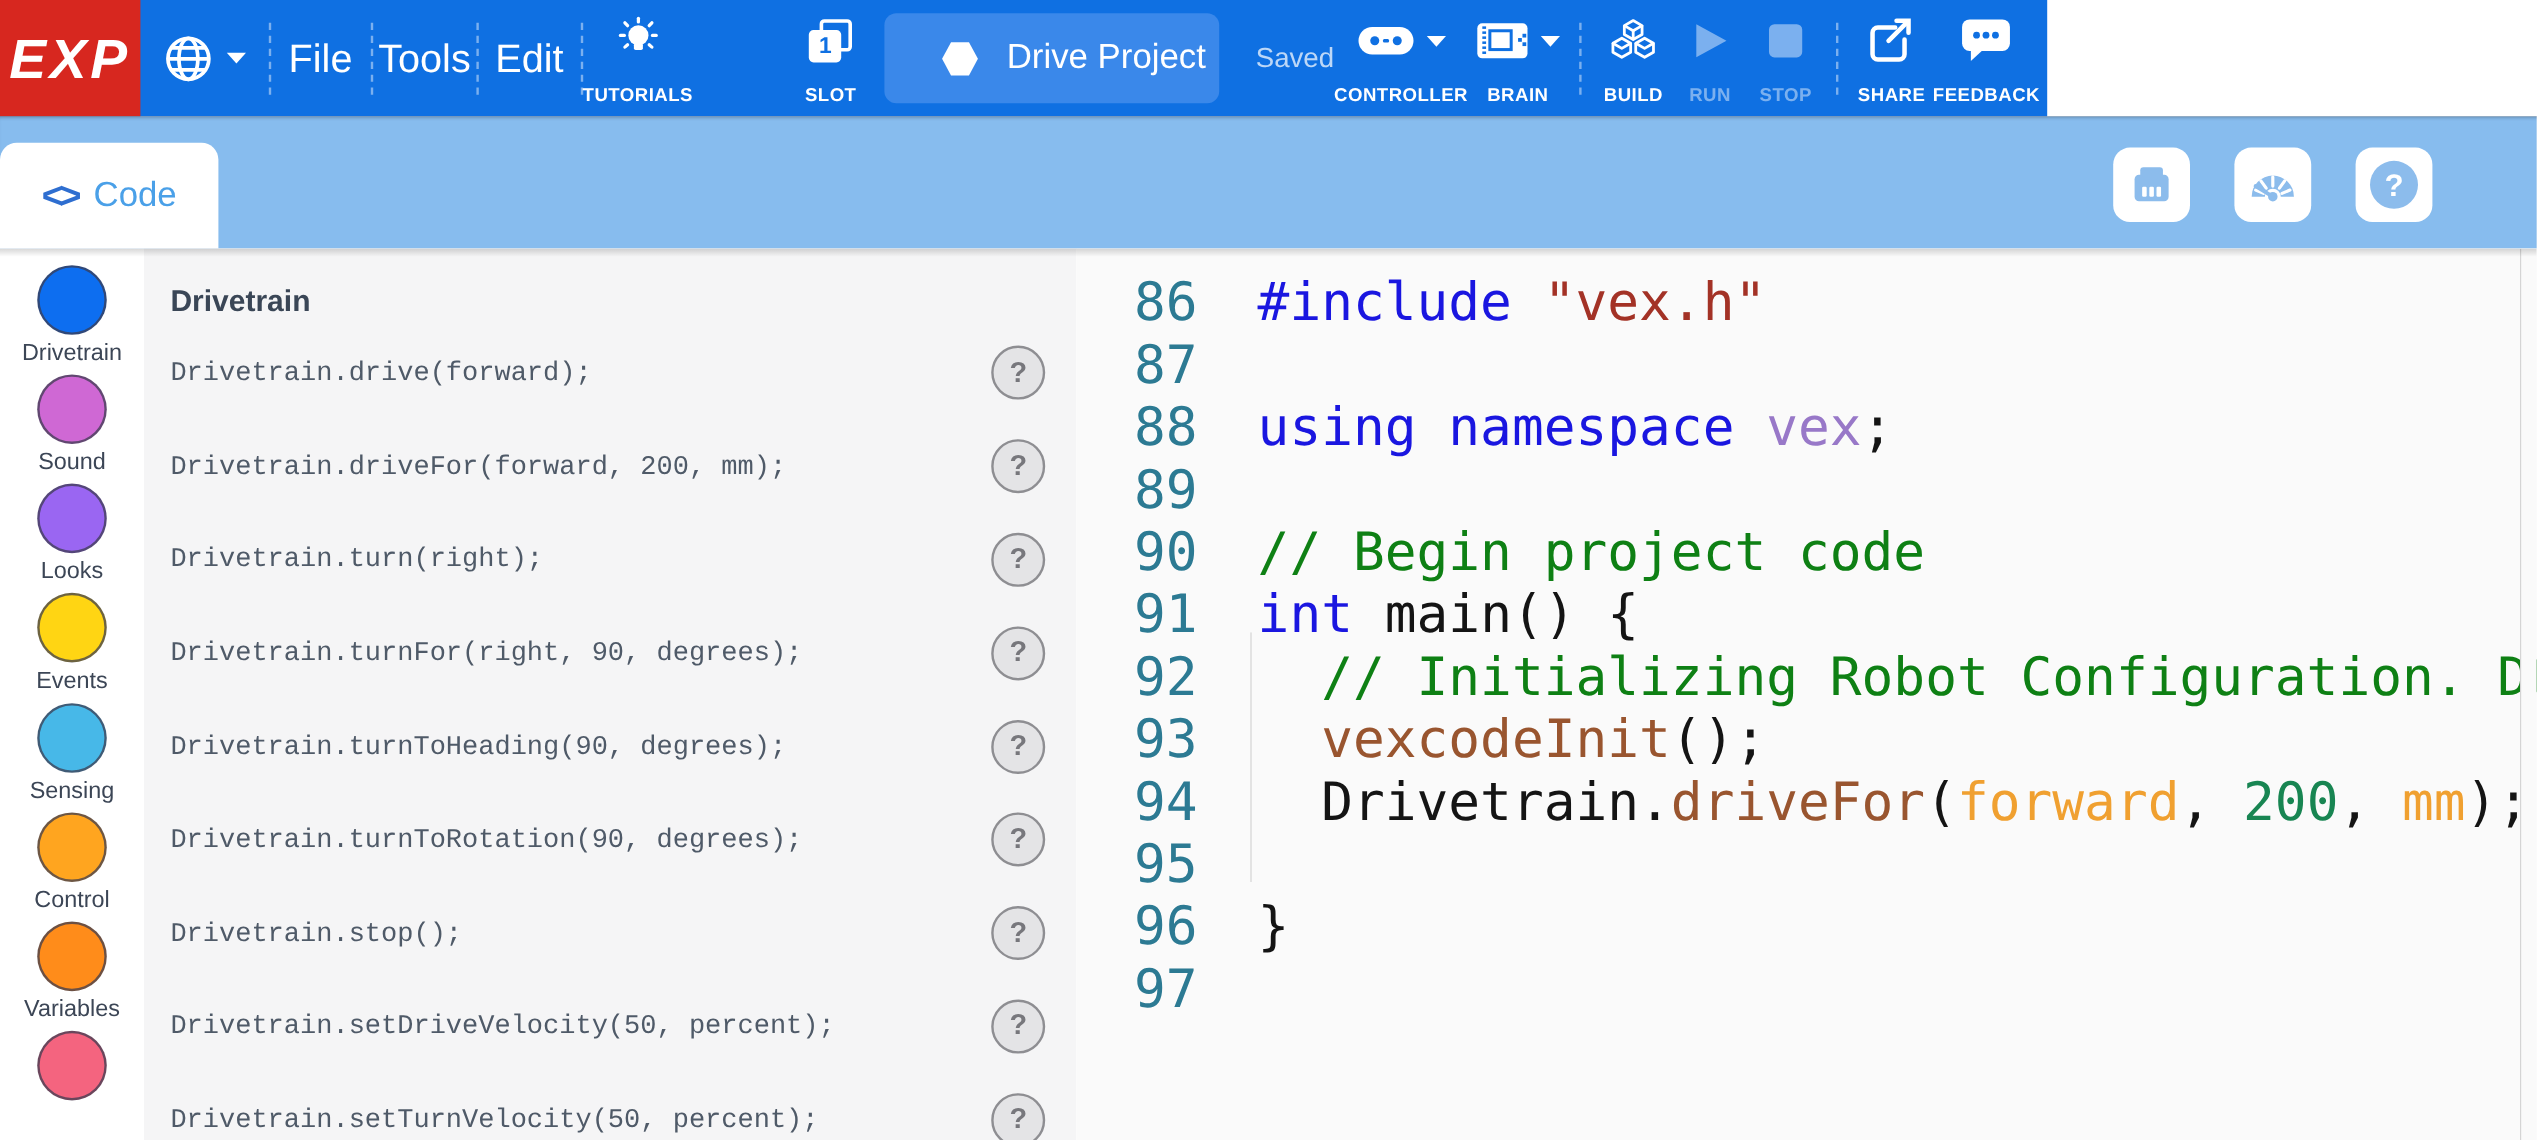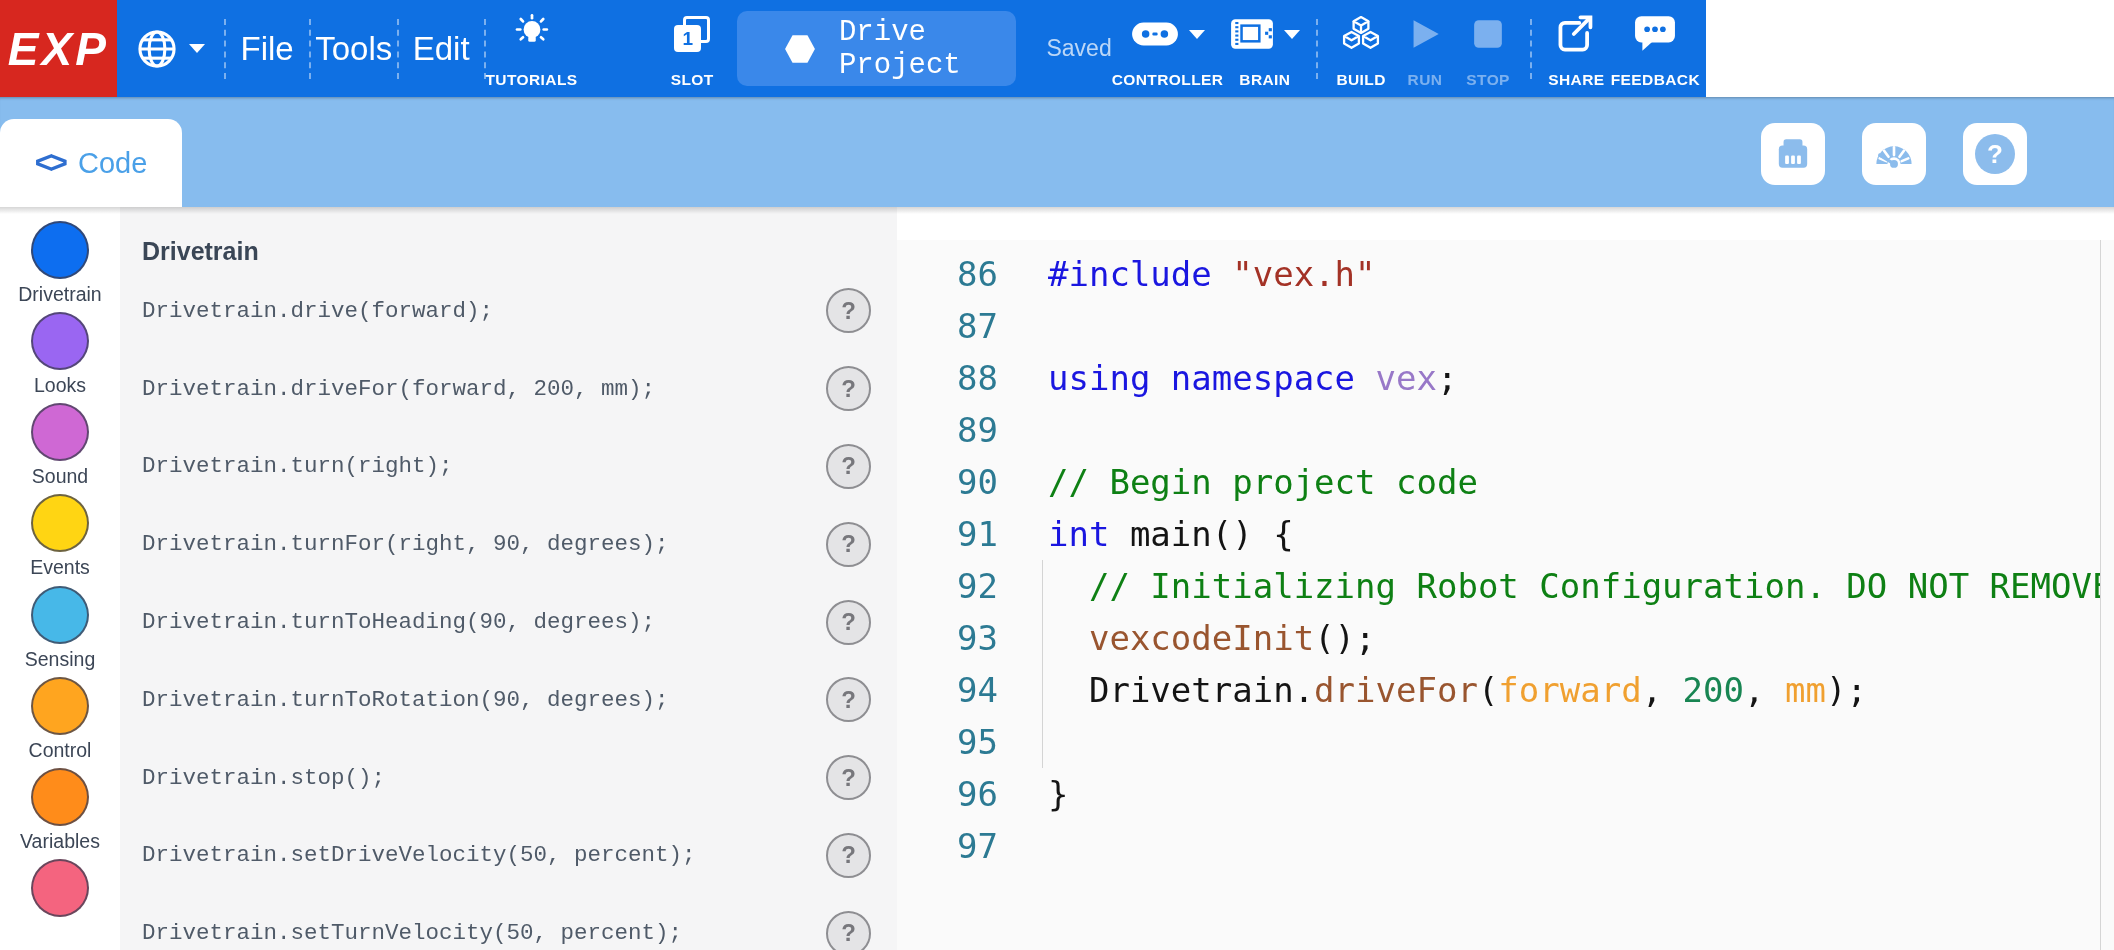--- a/index.html
+++ b/index.html
@@ -15,21 +15,21 @@
   .vdiv { align-self:center; height:60px; border-left:2px dashed rgba(255,255,255,.45); }
   .menu-item { display:flex; align-items:center; justify-content:center; font-size:33px; cursor:pointer; }
   .m-file { width:104px; } .m-tools { width:108px; } .m-edit { width:106px; }
   .stack { display:flex; flex-direction:column; align-items:center; justify-content:flex-end;
            padding:10px 0 8px; cursor:pointer; }
   .stack .ic { flex:1; display:flex; align-items:center; justify-content:center; }
   .minilabel { font-size:15.5px; font-weight:700; letter-spacing:.4px; margin-top:13px; white-space:nowrap; }
   .tutorials { width:110px; }
   .slot { width:112px; margin-left:70px; }
   .pill { align-self:center; width:338px; height:75px; background:#3A88EA;
-          border-radius:10px; display:flex; align-items:center; padding-left:48px; gap:24px; cursor:pointer;font-family:Liberation Mono, monospace; }
+          border-radius:10px; display:flex; align-items:center; padding-left:48px; gap:24px; cursor:pointer; }
   .pill-label { font-size:29px; font-weight:500; }
   .saved { align-self:center; margin-left:30px; font-size:23px; color:rgba(255,255,255,.72); }
   .controller { width:120px; margin-left:auto; }
   .brain { width:104px; }
   .bgroup { width:82px; } .rgroup { width:78px; } .sgroup { width:80px; }
   .share { width:86px; } .feedback { width:104px; margin-right:6px; }
   .iconrow { display:flex; align-items:center; gap:9px; }
   .caret { width:0; height:0; border-left:8px solid transparent; border-right:8px solid transparent;
            border-top:9px solid #fff; }
   .disabled { opacity:.45; }
@@ -72,22 +72,22 @@
   .commands { width:777px; background:#F5F5F6; }
   .cmd-header { padding:30px 0 0 22px; height:65px; font-size:25px; font-weight:700; color:#3A4656; }
   .cmd-row { height:77.8px; display:flex; align-items:center; justify-content:space-between;
              padding:0 26px 0 22px; }
   .cmd-text { font-family:Liberation Mono, monospace; font-size:22.5px; color:#4F5A68;
               white-space:nowrap; cursor:grab; }
   .help-btn { flex:none; width:45px; height:45px; border-radius:50%; background:#E4E4E6;
               border:2.5px solid #8E8E92; color:#77777C; font-size:24px; font-weight:700;
               display:flex; align-items:center; justify-content:center; cursor:pointer; }
 
-  .editor { position:relative; flex:1; background:#FAFAFA; padding-top:8px; overflow:hidden;
-            font-family:"DejaVu Sans Mono", monospace; font-size:34px; cursor:text;margin-top:33px; }
+  .editor { position:relative; flex:1; background:#FAFAFA; padding-top:20px; overflow:hidden;
+            font-family:"DejaVu Sans Mono", monospace; font-size:44px; cursor:text; }
   .cline { display:flex; height:52px; line-height:52px; white-space:pre; }
   .gut { display:inline-block; width:101px; text-align:right; color:#2C7A93; flex:none; }
   .cod { margin-left:50px; color:#141414; }
   .tk-kw { color:#1A16E0; } .tk-str { color:#A33226; } .tk-com { color:#0E8014; }
   .tk-fn { color:#99552F; } .tk-param { color:#F0A030; } .tk-num { color:#188552; }
   .tk-ns { color:#9878C8; } .tk-plain { color:#141414; }
   .indent-guide { position:absolute; left:145px; top:320px; height:208px; width:0;
                   border-left:1.5px solid #D4D4D4; }
   .scroll-strip { position:absolute; right:0; top:0; bottom:0; width:14px; background:#FAFAFA;
                   border-left:1px solid #D5D5D5; z-index:5; cursor:pointer; }
@@ -310,27 +310,27 @@
 <div class="main">
   <div class="topshadow"></div>
 
   <div class="sidebar">
   <div class="cat-item">
     <span class="cat-circle" style="background: rgb(13, 110, 240);"></span>
     <span class="cat-label">Drivetrain</span>
   </div>
 
   <div class="cat-item">
+    <span class="cat-circle" style="background: rgb(207, 104, 212);"></span>
+    <span class="cat-label">Sound</span>
+  </div>
+
+  <div class="cat-item">
     <span class="cat-circle" style="background: rgb(154, 102, 242);"></span>
     <span class="cat-label">Looks</span>
-  </div>
-
-  <div class="cat-item">
-    <span class="cat-circle" style="background: rgb(207, 104, 212);"></span>
-    <span class="cat-label">Sound</span>
   </div>
 
   <div class="cat-item">
     <span class="cat-circle" style="background: rgb(255, 213, 19);"></span>
     <span class="cat-label">Events</span>
   </div>
 
   <div class="cat-item">
     <span class="cat-circle" style="background: rgb(71, 184, 232);"></span>
     <span class="cat-label">Sensing</span>

